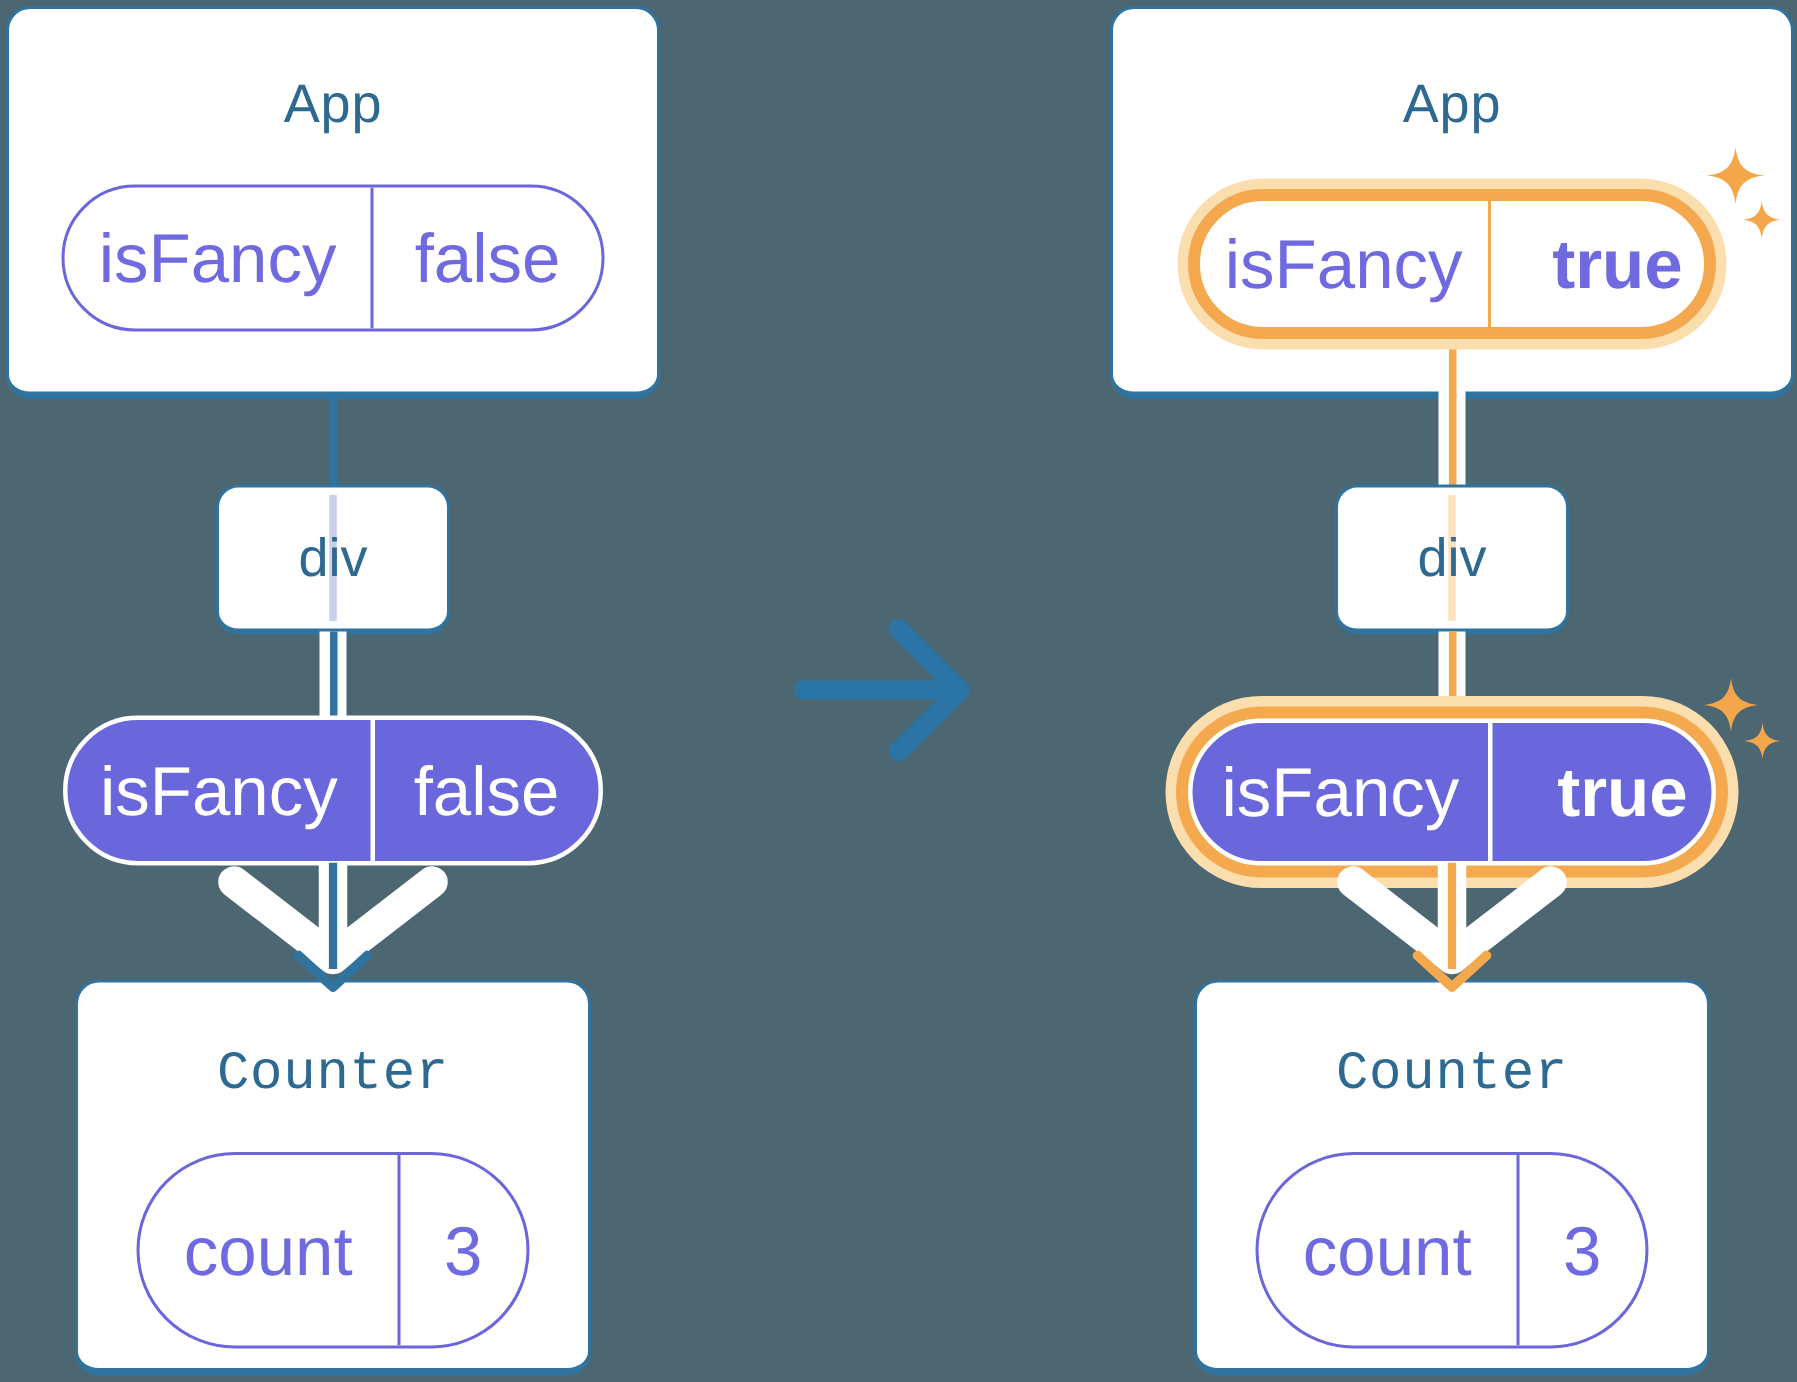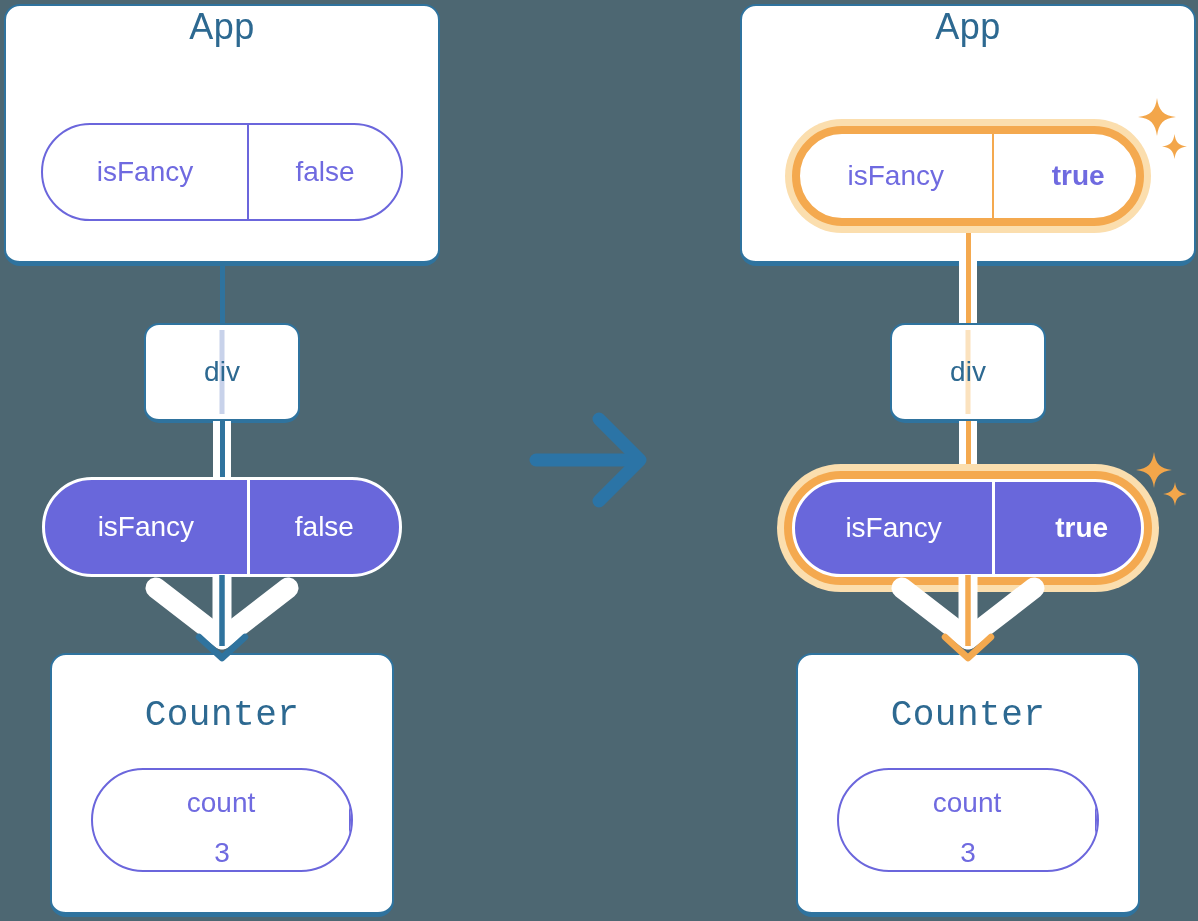--- a/index.html
+++ b/index.html
@@ -17,39 +17,39 @@
 
   
   .card{
     position:absolute;background:#fff;box-sizing:border-box;
     border:2px solid #2F739E;border-bottom-width:5px;border-radius:16px;
   }
   .app-card{left:calc(var(--cx) - var(--appw)/2);top:4px;width:var(--appw);height:262px;}
   .counter-card{left:calc(var(--cx) - 172px);top:653px;width:344px;height:264px;}
   .node-title{
     color:#2D6991;font-size:36px;font-weight:500;text-align:center;
-    letter-spacing:.5px;
+    margin-top:42px;letter-spacing:.5px;
   }
   .counter-card .node-title{margin-top:40px;font-family:Liberation Mono, monospace;}
 
   
   .div-node{
     position:absolute;left:calc(var(--cx) - 78px);top:323px;width:156px;height:100px;
     background:#fff;border:2.5px solid #2F739E;border-bottom-width:4px;border-radius:15px;
     box-sizing:border-box;display:flex;align-items:center;justify-content:center;
   }
   .div-fade{position:absolute;left:50%;transform:translateX(-50%);top:5px;bottom:5px;width:5px;background:var(--fade);}
-  .div-label{position:relative;color:#2D6991;font-size:28px;font-weight:500;}
+  .div-label{position:relative;color:#2D6991;font-size:36px;font-weight:500;}
 
   
   .pill{
     position:absolute;display:flex;align-items:stretch;border-radius:999px;
     box-sizing:border-box;background:#fff;overflow:hidden;
   }
-  .pill .cell{display:flex;align-items:center;justify-content:center;font-size:28px;}
+  .pill .cell{display:flex;align-items:center;justify-content:center;font-size:46px;}
   .pill .cell.name{flex:0 0 57%;}
   .pill .cell.value{flex:1;}
   .bold{font-weight:700;margin-left:27px;}
 
   .app-pill{
     left:calc(var(--cx) - 181px);top:123px;width:362px;height:98px;
     border:2.5px solid #6B66DC;color:#6F6AE0;
   }
   .app-pill .cell.name{border-right:2px solid #6B66DC;}
 
@@ -66,22 +66,22 @@
   .prop-pill .cell.name{border-right:3px solid #fff;}
 
   .prop-pill-fancy{
     left:calc(var(--cx) - 176px);top:479px;width:352px;height:98px;
     background:#6967DB;border:3px solid #fff;color:#fff;
     box-shadow:0 0 0 8px #F4A94F, 0 0 0 15px #FBDEAE;
   }
   .prop-pill-fancy .cell.name{border-right:3px solid #fff;}
 
   .count-pill{
-    left:calc(var(--cx) - 131px);top:768px;width:262px;height:104px;
-    border:2.5px solid #6B66DC;color:#6F6AE0;flex-direction:column;
+    left:calc(var(--cx) - 131px);top:768px;width:262px;height:131px;
+    border:2.5px solid #6B66DC;color:#6F6AE0;
   }
   .count-pill .cell.name{flex:0 0 66.5%;border-right:2px solid #6B66DC;}
 
   
   .vline{position:absolute;}
   .conn-white{left:calc(var(--cx) - 9px);width:18px;background:#fff;}
   .conn-core{left:calc(var(--cx) - 2.5px);width:5px;background:var(--core);}
   .c1w{top:234px;height:91px;}
   .c1c{top:230px;height:95px;}
   .c1c-before{top:264px;height:61px;}

